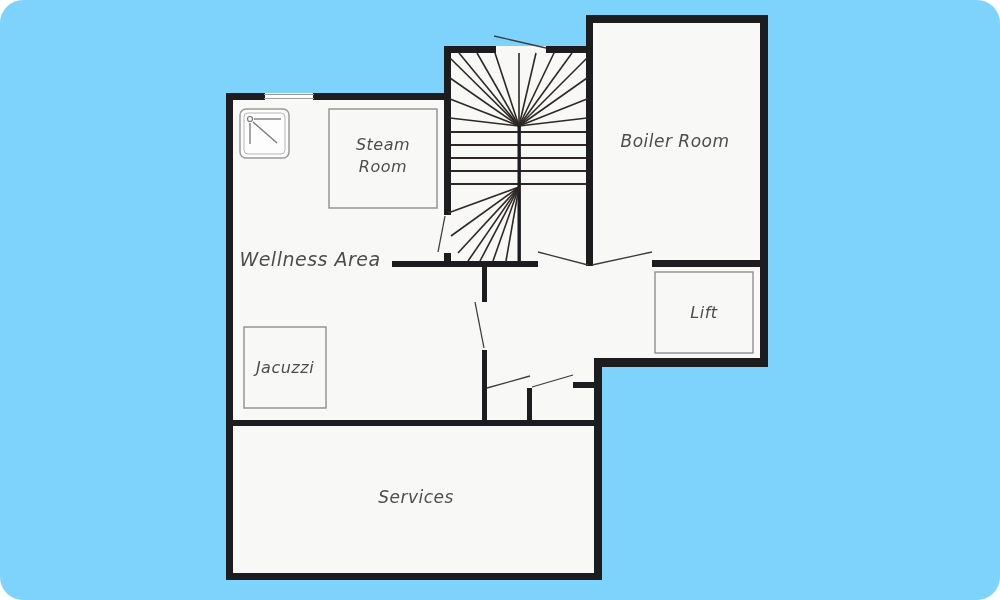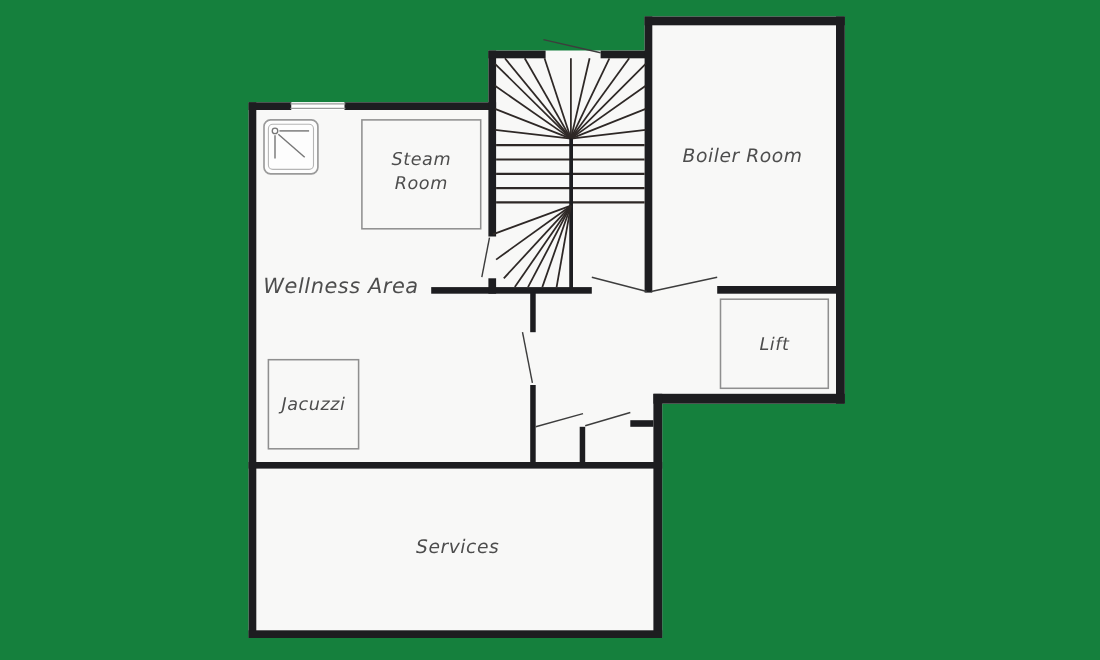--- a/index.html
+++ b/index.html
@@ -4,22 +4,23 @@
 <style>
   html, body {
     margin: 0;
     padding: 0;
     background: #ffffff;
   }
   .canvas {
     position: relative;
     width: 1000px;
     height: 600px;
-    background: #15803d;
+    background: #7dd3fc;
     overflow: hidden;
+    border-radius: 23px;
   }
   svg { display: block; }
   .room-label {
     font-family: "DejaVu Sans", sans-serif;
     font-style: italic;
     fill: #4d4d4d;
     letter-spacing: 0.5px;
   }
   .lbl-18 { font-size: 19px; }
   .lbl-17 { font-size: 17px; }

